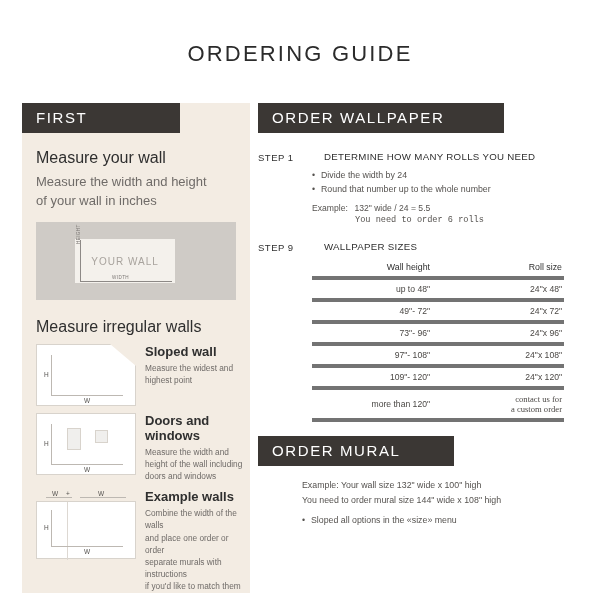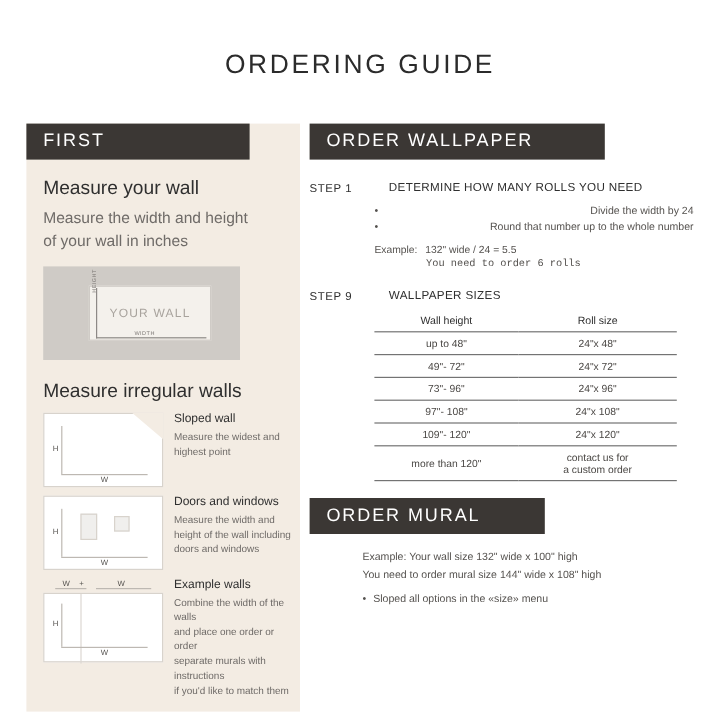--- a/index.html
+++ b/index.html
@@ -38,42 +38,42 @@
   .band {
     background: #3b3734;
     color: #ffffff;
     height: 30px;
     display: flex;
     align-items: center;
     padding-left: 14px;
     font-size: 15px;
     letter-spacing: 1.6px;
   }
-  .band.first { width: 186px; }
+  .band.first { width: 158px; }
   .band.order-wallpaper { width: 246px; }
   .band.order-mural { width: 196px; }
 
   .h2 {
     font-size: 16px;
     color: #2f2f2f;
     margin: 16px 0 6px 14px;
     font-weight: normal;
   }
   .sub {
     font-size: 13px;
     color: #6f6b68;
     margin-left: 14px;
     line-height: 1.45;
   }
 
   
   .room {
     position: relative;
     margin: 12px 0 0 14px;
-    width: 164px; height: 78px;
+    width: 200px; height: 78px;
     background: #cfcbc6;
     overflow: hidden;
   }
   .room .inner {
     position: absolute;
     left: 38px; top: 16px;
     width: 102px; height: 46px;
     background: #f4f1ec;
     border: 1px solid #cfcbc6;
   }
@@ -106,21 +106,21 @@
     margin-top: 8px;
   }
   .irr-row { display: flex; margin-bottom: 7px; }
   .irr-box {
     width: 100px; height: 62px;
     background: #ffffff;
     border: 1px solid #d8d3cc;
     position: relative;
   }
   .irr-text { margin-left: 9px; width: 98px; }
-  .irr-title { font-size: 10px; color: #2f2f2f; margin-bottom: 3px; }
+  .irr-title { font-size: 13px; color: #2f2f2f; margin-bottom: 3px; font-weight: bold; }
   .irr-desc { font-size: 8.3px; color: #6f6b68; line-height: 1.45; }
 
   .mark { position: absolute; font-size: 6.5px; color: #55524f; }
   .axis { position: absolute; background: #bdb8b2; }
   .win {
     position: absolute; background: #f0efed; border: 1px solid #d8d3cc;
   }
   .slope {
     position: absolute; right: -1px; top: -1px;
     width: 0; height: 0;
@@ -128,43 +128,43 @@
     border-top: 22px solid #f3ece3;
   }
 
   
   .step-row { display: flex; margin-top: 14px; }
   .step-label {
     font-size: 9.5px; color: #2f2f2f; width: 54px; letter-spacing: .5px; padding-top: 1px;
   }
   .step-body { flex: 1; }
   .step-head { font-size: 9.7px; color: #2f2f2f; letter-spacing: .3px; padding-left: 12px; }
-  .bullets { margin: 6px 0 0 0; padding: 0; list-style: none; text-align: right; }
+  .bullets { margin: 6px 0 0 0; padding: 0; list-style: none; }
   .bullets li {
     font-size: 8.8px; color: #55524f; line-height: 1.6; padding-left: 9px; position: relative;
   }
   .bullets li:before {
     content: "\2022"; position: absolute; left: 0; color: #55524f;
   }
   .example { margin-top: 7px; font-size: 8.6px; color: #55524f; }
   .example .ind { margin-left: 43px; display: block; margin-top: 2px; font-family: Liberation Mono, monospace; }
   .example .lbl { display: inline-block; width: 40px; }
 
   table.sizes {
     border-collapse: collapse;
     margin-top: 6px;
     width: 252px;
     font-size: 8.6px;
     color: #4a4744;
   }
   table.sizes th, table.sizes td {
     border-top: 1px solid #d6d1ca;
-    border-bottom: 1px solid #737373;
+    border-bottom: 4px solid #737373;
     padding: 4px 2px;
-    text-align: center;
+    text-align: right;
     font-weight: normal;
   }
   table.sizes th { border-top: none; font-size: 8.8px; color: #2f2f2f; }
   table.sizes tr td:first-child, table.sizes tr th:first-child { width: 120px; }
 
   .mural-band-wrap { margin-top: 14px; }
   .mural-body { margin-top: 12px; padding-left: 44px; }
   .mural-line { font-size: 8.8px; color: #55524f; line-height: 1.75; }
   .mural-bullet { font-size: 8.8px; color: #55524f; line-height: 1.75; padding-left: 9px; position: relative; margin-top: 4px; }
   .mural-bullet:before { content: "\2022"; position: absolute; left: 0; }
@@ -309,21 +309,21 @@
             <tr>
               <td>97"- 108"</td>
               <td>24"x 108"</td>
             </tr>
             <tr>
               <td>109"- 120"</td>
               <td>24"x 120"</td>
             </tr>
             <tr>
               <td>more than 120"</td>
-              <td style="white-space: pre-line;">contact us for
+              <td style="white-space: pre-line; font-family: Liberation Serif, serif;">contact us for
 a custom order</td>
             </tr>
           </tbody>
         </table>
       </div>
     </div>
 
     <div class="mural-band-wrap">
       <div class="band order-mural">
         <span>ORDER MURAL</span>

